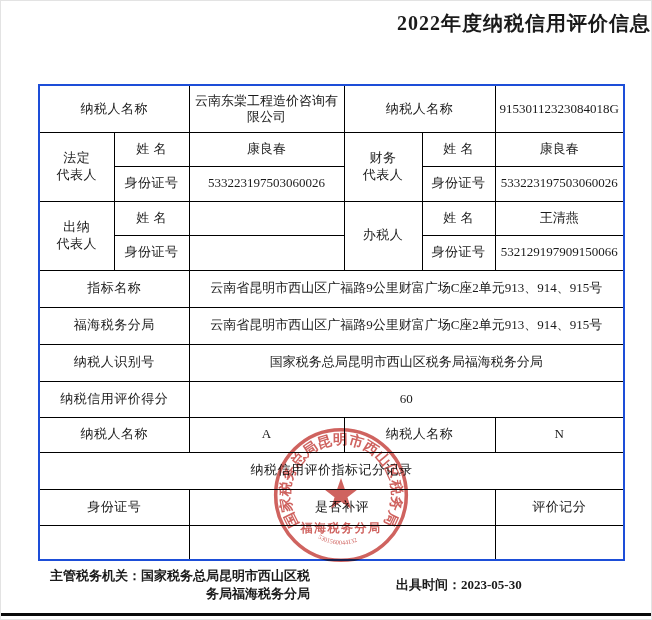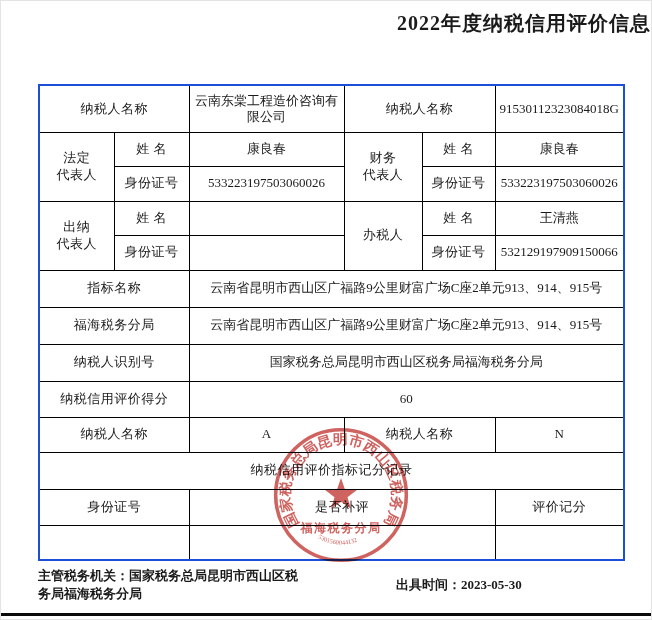--- a/index.html
+++ b/index.html
@@ -51,21 +51,21 @@
     top: 566px;
     width: 585px;
     display: flex;
     align-items: center;
     font-weight: bold;
     font-size: 13px;
     line-height: 1.35;
   }
   .footer-left {
     width: 272px;
-    text-align: left;
+    text-align: right;
   }
   .footer-right {
     margin-left: 86px;
     white-space: nowrap;
   }
   .bottom-line {
     position: absolute;
     left: 0;
     bottom: 3px;
     width: 652px;

